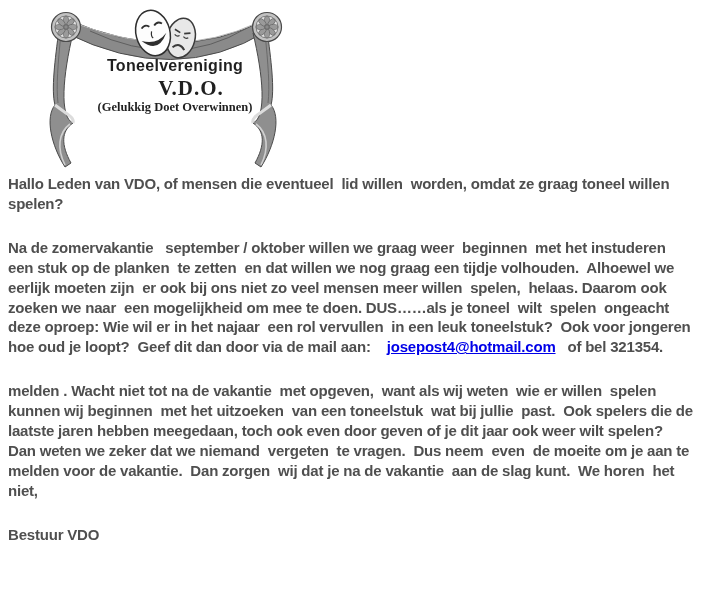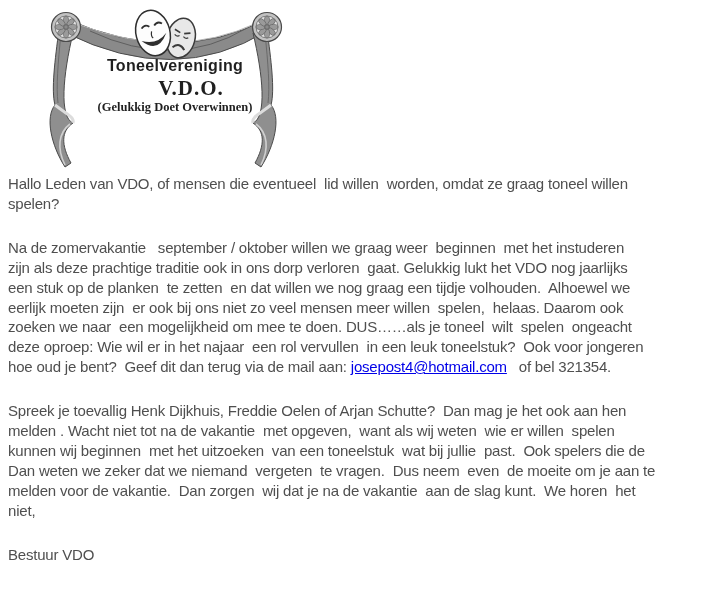--- a/index.html
+++ b/index.html
@@ -28,23 +28,23 @@
     font-family: "Liberation Serif", serif; font-weight: bold;
     font-size: 12.5px; color: #1f1f1f;
   }
 
   
   .letter {
     position: absolute; left: 8px; top: 174px; width: 715px;
     font-size: 15px; line-height: 19.9px; color: #4f4f4f;
     letter-spacing: -0.2px;
   }
-  .paragraph { margin: 0 0 24px 0; }
+  .paragraph { margin: 0 0 24px 0; font-weight: bold; }
   .line { white-space: pre; }
-  .email-link { color: #0000e8; text-decoration: underline; cursor: pointer; }
+  .email-link { color: #0000e8; text-decoration: underline; cursor: pointer; margin-left: 12px; }
 </style>
 </head>
 <body>
 
 <div class="page">
 
   <div class="logo">
     <svg width="280" height="165" viewBox="0 0 280 165">
       <defs>
         <g id="rosette">
@@ -108,31 +108,30 @@
     <div class="logo-subtitle">(Gelukkig Doet Overwinnen)</div>
   </div>
 
   <div class="letter">
       <div class="paragraph">
         <div class="line">Hallo Leden van VDO, of mensen die eventueel  lid willen  worden, omdat ze graag toneel willen</div>
         <div class="line">spelen?</div>
       </div>
       <div class="paragraph">
         <div class="line">Na de zomervakantie   september / oktober willen we graag weer  beginnen  met het instuderen</div>
-        <div class="line">zijn als deze prachtige traditie ook in ons dorp verloren  gaat. Gelukkig lukt het VDO nog jaarlijks</div>
         <div class="line">een stuk op de planken  te zetten  en dat willen we nog graag een tijdje volhouden.  Alhoewel we</div>
         <div class="line">eerlijk moeten zijn  er ook bij ons niet zo veel mensen meer willen  spelen,  helaas. Daarom ook</div>
         <div class="line">zoeken we naar  een mogelijkheid om mee te doen. DUS……als je toneel  wilt  spelen  ongeacht</div>
         <div class="line">deze oproep: Wie wil er in het najaar  een rol vervullen  in een leuk toneelstuk?  Ook voor jongeren</div>
-        <div class="line"><span>hoe oud je bent?  Geef dit dan terug via de mail aan: </span><a class="email-link">josepost4@hotmail.com</a><span>   of bel 321354.</span></div>
+        <div class="line"><span>hoe oud je loopt?  Geef dit dan door via de mail aan: </span><a class="email-link">josepost4@hotmail.com</a><span>   of bel 321354.</span></div>
       </div>
       <div class="paragraph">
-        <div class="line">Spreek je toevallig Henk Dijkhuis, Freddie Oelen of Arjan Schutte?  Dan mag je het ook aan hen</div>
         <div class="line">melden . Wacht niet tot na de vakantie  met opgeven,  want als wij weten  wie er willen  spelen</div>
         <div class="line">kunnen wij beginnen  met het uitzoeken  van een toneelstuk  wat bij jullie  past.  Ook spelers die de</div>
+        <div class="line">laatste jaren hebben meegedaan, toch ook even door geven of je dit jaar ook weer wilt spelen?</div>
         <div class="line">Dan weten we zeker dat we niemand  vergeten  te vragen.  Dus neem  even  de moeite om je aan te</div>
         <div class="line">melden voor de vakantie.  Dan zorgen  wij dat je na de vakantie  aan de slag kunt.  We horen  het</div>
         <div class="line">niet,</div>
       </div>
       <div class="paragraph">
         <div class="line">Bestuur VDO</div>
       </div>
     </div>
 
 </div>

